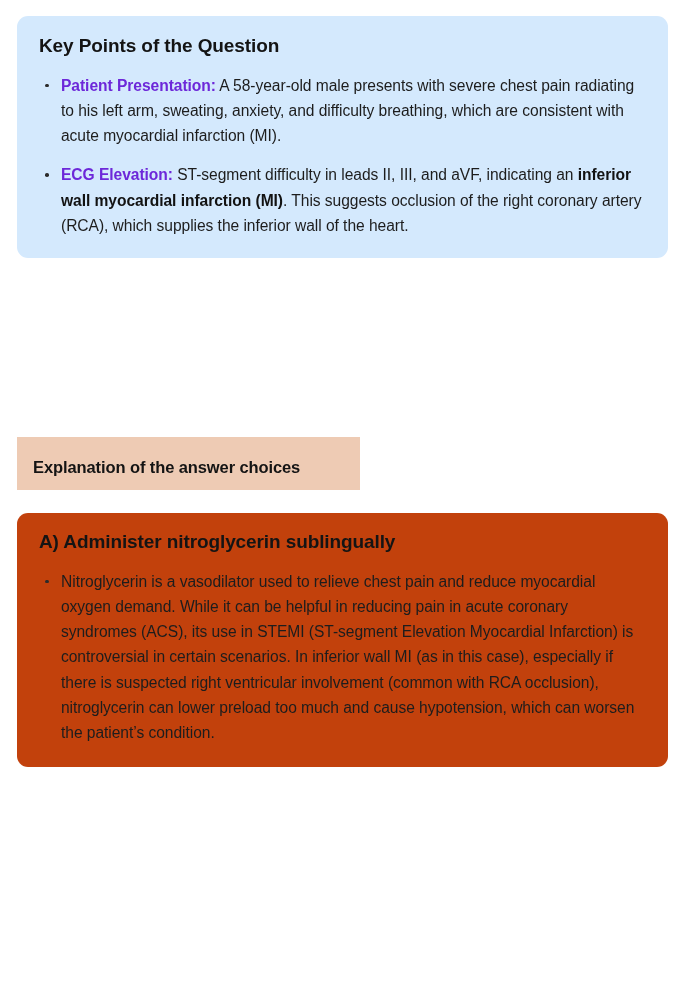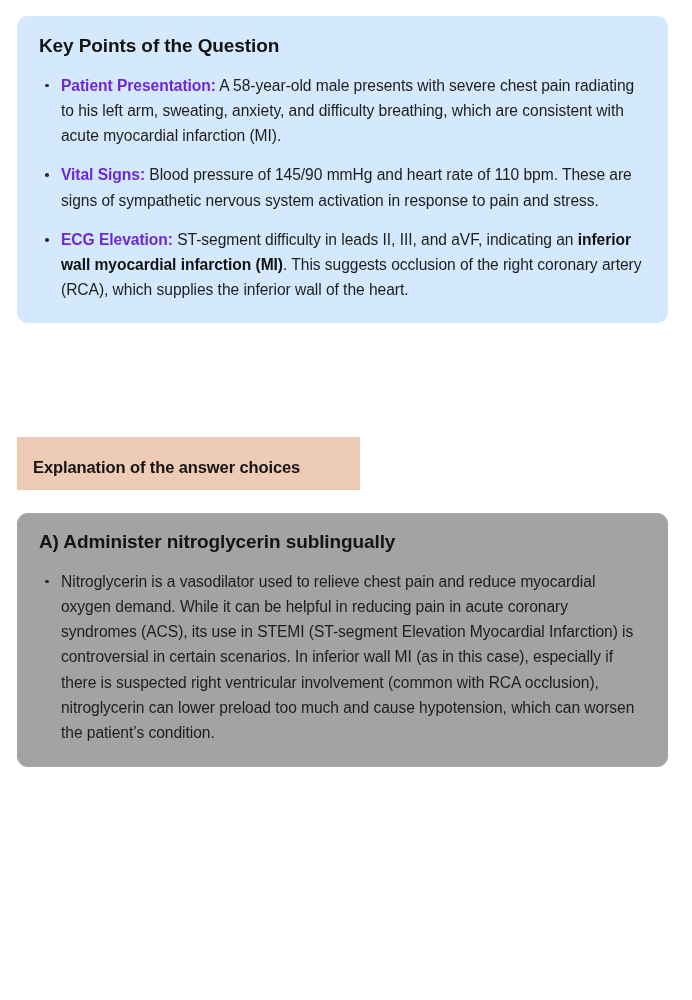--- a/index.html
+++ b/index.html
@@ -39,21 +39,21 @@
     top: 437px;
     width: 343px;
     background: #eecbb4;
     border-radius: 0px;
     padding: 20px 16px 12px 16px;
   }
   .card-pink {
     left: 17px;
     top: 513px;
     width: 651px;
-    background: #a3a3a3;
+    background: #c2410c;
     border-radius: 11px;
     padding: 17px 22px 22px 22px;
   }
 
   
   .card-title {
     font-size: 19px;
     font-weight: bold;
     line-height: 1.3;
     color: #141414;
@@ -108,23 +108,20 @@
 
 <div class="page">
 
   <section class="card card-blue">
     <h2 class="card-title">Key Points of the Question</h2>
     <ul class="bullets">
       <li>
         <span class="lead">Patient Presentation:</span><span> A 58-year-old male presents with severe chest pain radiating to his left arm, sweating, anxiety, and difficulty breathing, which are consistent with acute myocardial infarction (MI).</span>
       </li>
       <li>
-        <span class="lead">Vital Signs:</span><span> Blood pressure of 145/90 mmHg and heart rate of 110 bpm. These are signs of sympathetic nervous system activation in response to pain and stress.</span>
-      </li>
-      <li>
         <span class="lead">ECG Elevation:</span><span> ST-segment difficulty in leads II, III, and aVF, indicating an </span><span class="strong">inferior wall myocardial infarction (MI)</span><span>. This suggests occlusion of the right coronary artery (RCA), which supplies the inferior wall of the heart.</span>
       </li>
     </ul>
   </section>
 
   <section class="card card-tan">
     <h2 class="banner-title">Explanation of the answer choices</h2>
   </section>
 
   <section class="card card-pink">

